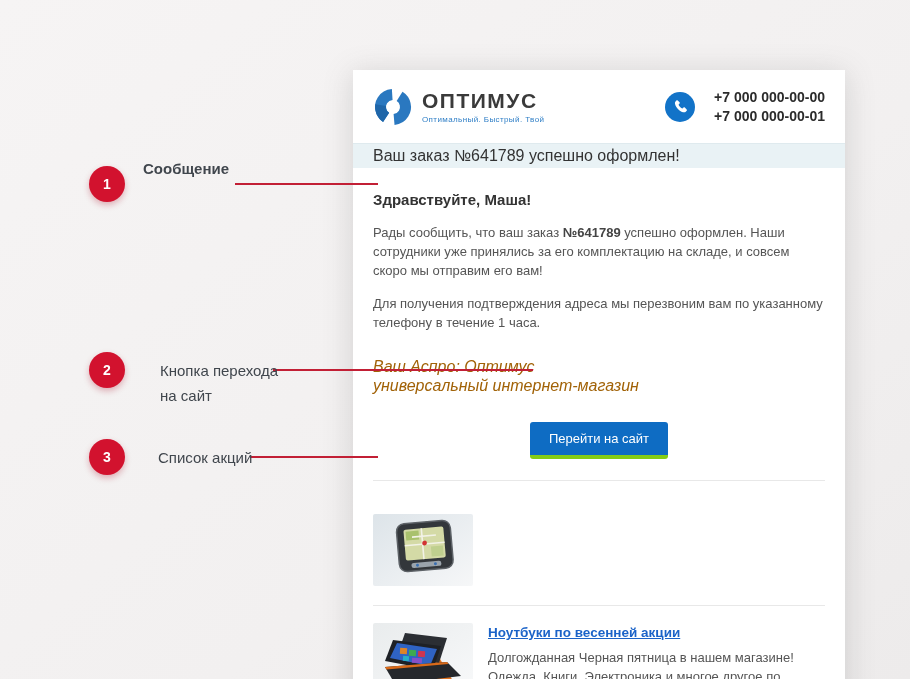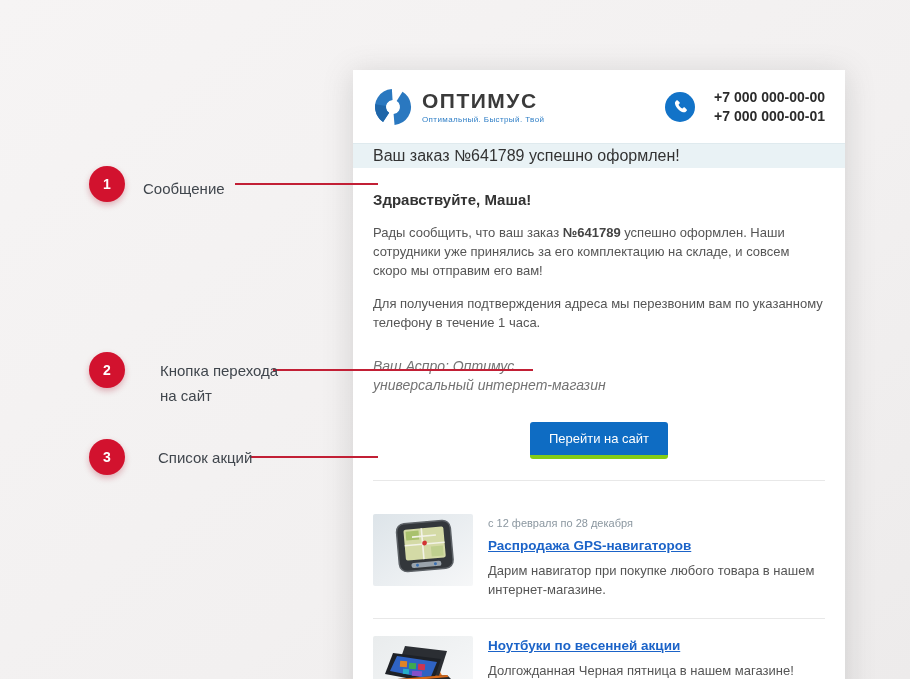--- a/index.html
+++ b/index.html
@@ -17,42 +17,42 @@
   .phone-block{display:flex;align-items:center;gap:19px;}
   .phone-circle{width:30px;height:30px;border-radius:50%;background:#1273c8;display:flex;align-items:center;justify-content:center;flex:none;}
   .phone-numbers{font-size:14px;font-weight:bold;color:#2b2b2b;line-height:19px;white-space:nowrap;}
 
   .banner{background:#e9f2f5;border-top:1px solid #dfeaee;padding:3px 20px;font-size:16px;color:#333;}
 
   .card-body{padding:20px 20px 16px;}
   .greeting{font-size:15px;font-weight:bold;color:#333;margin:3px 0 15px;}
   .msg{font-size:13px;color:#555;line-height:19px;margin:0 0 14px;}
   .msg b{color:#444;}
-  .signature{font-style:italic;color:#737373;font-size:14px;line-height:19px;margin-top:25px;}
+  .signature{font-style:italic;color:#a16207;font-size:16px;line-height:19px;margin-top:25px;}
   .cta-row{text-align:center;margin-top:27px;}
   .cta{display:inline-block;background:#0e6cc3;border:none;border-bottom:4px solid #84cc16;color:#fff;
     font-size:13px;font-family:inherit;padding:9px 19px;border-radius:3px;cursor:pointer;text-align:center;}
   .divider{border-top:1px solid #e8e8e8;margin-top:21px;}
 
   .promos{padding:0 20px;}
   .promo{display:flex;gap:15px;padding:17px 0 19px;}
   .promo-img{width:100px;height:72px;flex:none;border-radius:2px;overflow:hidden;}
   .promo-content{flex:1;min-width:0;}
   .promo-date{font-size:11px;color:#8b97a0;margin:3px 0 7px;}
   .promo-title{font-size:13.5px;font-weight:bold;color:#1b63c8;text-decoration:underline;display:inline-block;}
   .promo-desc{font-size:13px;color:#555;line-height:19px;margin-top:7px;}
   .promo-sep{border-top:1px solid #e8e8e8;}
 
   
   .ann-circle{position:absolute;width:36px;height:36px;border-radius:50%;background:#d2122e;color:#fff;
     font-size:14px;font-weight:bold;display:flex;align-items:center;justify-content:center;z-index:4;
     box-shadow:0 3px 6px rgba(170,15,40,.3);}
   .ann-label{position:absolute;font-size:15px;color:#40464d;line-height:25px;z-index:4;}
   .ann-line{position:absolute;height:1.5px;background:#c21f35;z-index:3;}
-  #ann-circle-1{left:89px;top:166px;} #ann-label-1{left:143px;top:176px;} #ann-line-1{left:235px;top:183px;width:143px;}
+  #ann-circle-1{left:89px;top:166px;} #ann-label-1{left:143px;top:156px;font-weight:bold;} #ann-line-1{left:235px;top:183px;width:143px;}
   #ann-circle-2{left:89px;top:352px;} #ann-label-2{left:160px;top:358px;} #ann-line-2{left:273px;top:369px;width:260px;}
   #ann-circle-3{left:89px;top:439px;} #ann-label-3{left:158px;top:445px;} #ann-line-3{left:250px;top:456px;width:128px;}
 </style>
 </head>
 <body>
 
 <div id="page">
 
   <div class="ann-circle" id="ann-circle-1">
       <span>1</span>
@@ -137,25 +137,20 @@
               <rect x="34" y="16" width="13" height="9" fill="#a9c16d"></rect>
               <rect x="58" y="33" width="12" height="10" fill="#bfcf8e"></rect>
               <path d="M32 30h40M50 14v31M40 22h24" stroke="#f2f2e6" stroke-width="1.6" fill="none"></path>
               <circle cx="52" cy="29" r="2.4" fill="#d23333"></circle>
               <rect x="37" y="48" width="30" height="5" rx="2.5" fill="#9aa3ab"></rect>
               <circle cx="43" cy="50.5" r="1.5" fill="#3a6fb0"></circle>
               <circle cx="61" cy="50.5" r="1.5" fill="#3a6fb0"></circle>
             </g>
           </svg>
         </span>
-        <div class="promo-content">
-          <div class="promo-date">с 12 февраля по 28 декабря</div>
-          <a class="promo-title">Распродажа GPS-навигаторов</a>
-          <div class="promo-desc">Дарим навигатор при покупке любого товара в нашем интернет-магазине.</div>
-        </div>
       </div>
 
       <div class="promo-sep"></div>
 
       <div class="promo">
         <span class="promo-img">
           <svg width="100" height="72" viewBox="0 0 100 72">
             <defs>
               <linearGradient id="lapbg" x1="0" y1="0" x2="1" y2="1">
                 <stop offset="0" stop-color="#e9eced"></stop>

